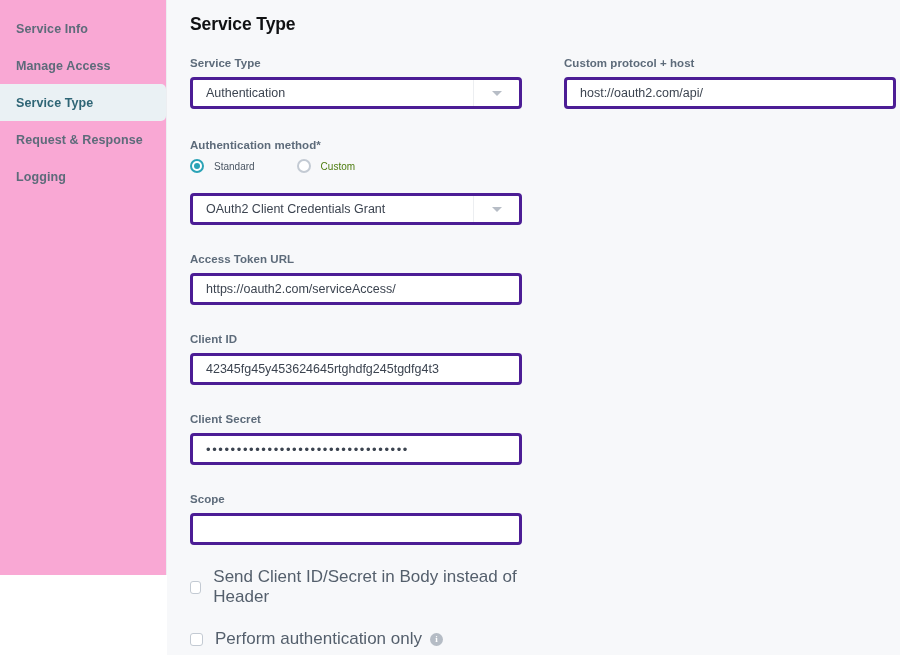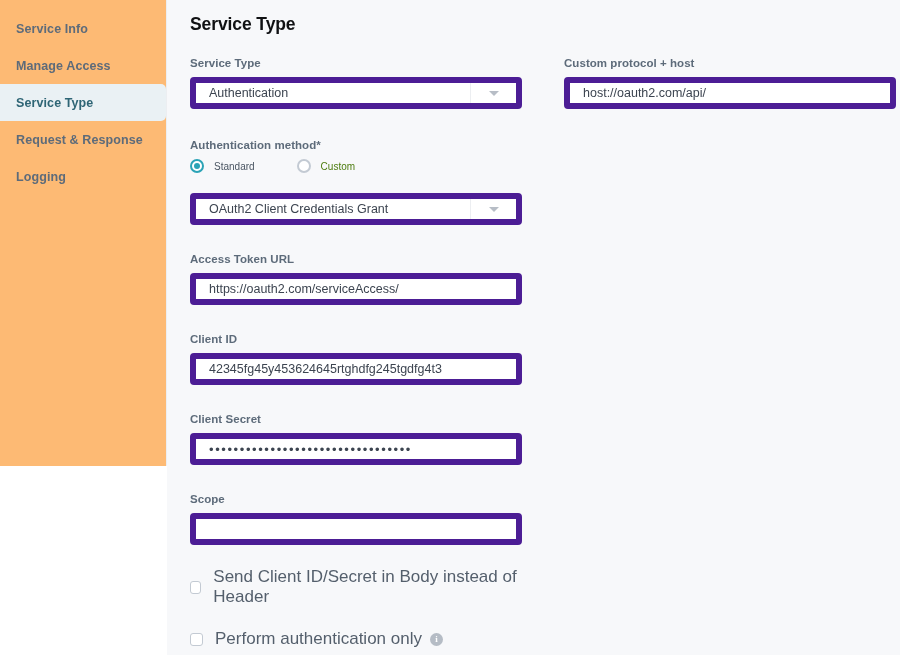--- a/index.html
+++ b/index.html
@@ -7,22 +7,22 @@
   body {
     width: 900px; height: 655px;
     font-family: "Liberation Sans", sans-serif;
     background: #ffffff;
     overflow: hidden;
   }
   .app { display: flex; width: 900px; height: 655px; }
 
   
   .sidebar {
-    width: 167px; min-width: 167px; height: 466px;
-    background: #fdba74;
+    width: 167px; min-width: 167px; height: 575px;
+    background: #f9a8d4;
     border-right: 1px solid #eceef1;
     padding-top: 10px;
   }
   .nav-item {
     height: 37px;
     display: flex; align-items: center;
     padding-left: 16px;
     font-size: 12.5px;
     font-weight: 700;
     color: #5d6b7a;
@@ -59,21 +59,21 @@
     font-size: 11.5px;
     font-weight: 700;
     color: #5d6b7a;
     margin-bottom: 8px;
     letter-spacing: 0.05px;
   }
 
   .control {
     height: 32px;
     background: #ffffff;
-    border: 6px solid #4c1d95;
+    border: 3px solid #4c1d95;
     border-radius: 4px;
     display: flex;
     align-items: center;
     font-size: 12.5px;
     color: #3c4450;
     padding: 0 13px;
     width: 332px;
   }
   .control.wide { width: 332px; }
   .select {

